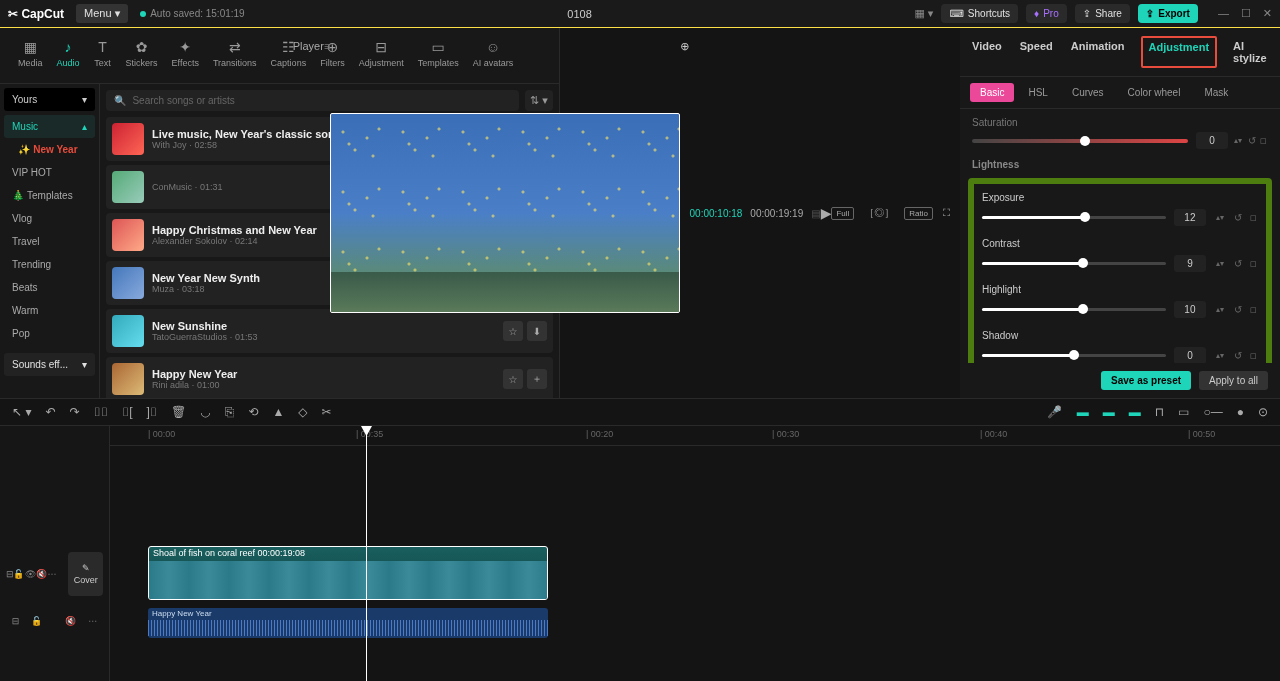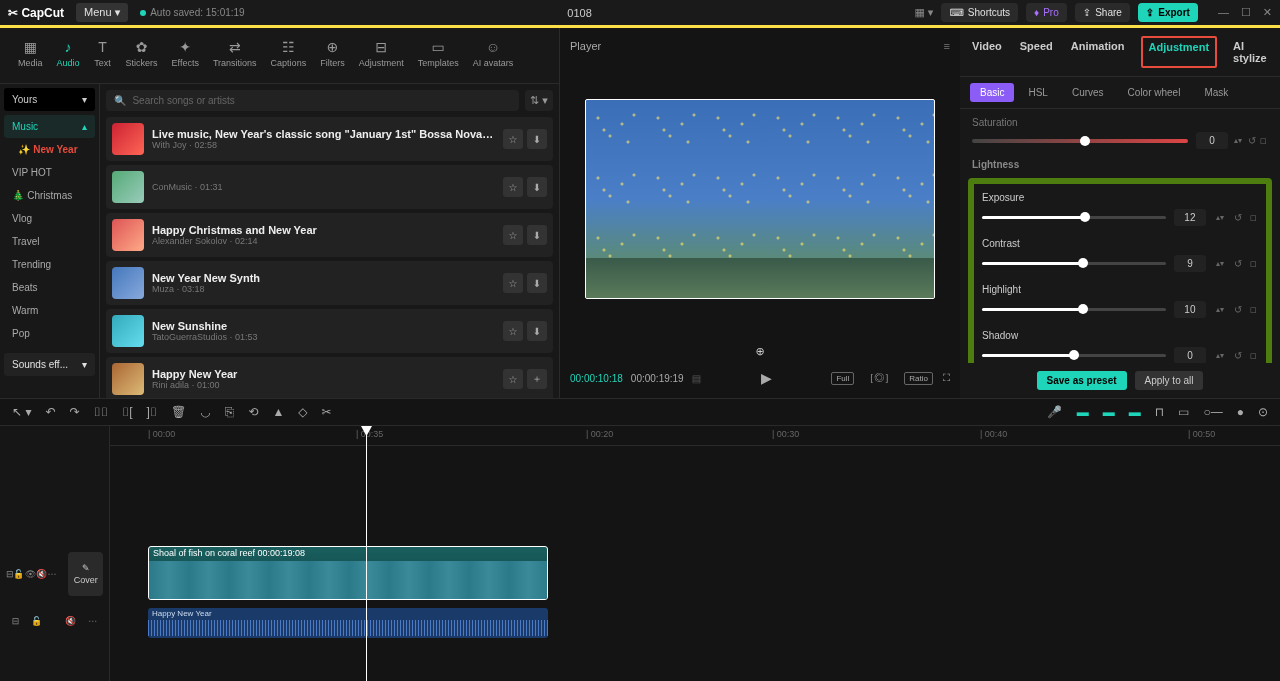--- a/index.html
+++ b/index.html
@@ -1,17 +1,17 @@
 <!DOCTYPE html>
 <html><head>
 <meta charset="utf-8">
 <style>
 * { margin:0; padding:0; box-sizing:border-box; font-family:-apple-system,BlinkMacSystemFont,"Segoe UI",Arial,sans-serif; }
 body { background:#0d0d0d; color:#e0e0e0; width:1280px; height:681px; overflow:hidden; font-size:11px; }
-.topbar { height:28px; background:#1a1a1a; display:flex; align-items:center; padding:10px 8px; border-bottom:3px solid #fde047; }
+.topbar { height:28px; background:#1a1a1a; display:flex; align-items:center; padding:10px 8px; border-bottom:1px solid #fde047; }
 .logo { font-size:12px; font-weight:600; color:#fff; margin-right:12px; }
 .menu-btn { background:#333; padding:3px 8px; border-radius:3px; font-size:11px; cursor:pointer; margin-right:12px; }
 .autosave { color:#888; font-size:10px; display:flex; align-items:center; gap:4px; }
 .autosave-dot { width:6px; height:6px; border-radius:50%; background:#1fd5b9; }
 .project-name { flex:1; text-align:center; color:#ccc; font-size:11px; }
 .top-actions { display:flex; gap:8px; align-items:center; }
 .top-btn { background:#2a2a2a; padding:4px 8px; border-radius:4px; font-size:10px; display:flex; align-items:center; gap:4px; cursor:pointer; }
 .export-btn { background:#1fd5b9; color:#000; font-weight:600; }
 .pro-btn { color:#a970ff; }
 .win-ctrl { display:flex; gap:12px; margin-left:12px; color:#888; }
@@ -37,58 +37,58 @@
 .thumb.t2 { background:linear-gradient(135deg,#5a7,#9cb); }
 .thumb.t3 { background:linear-gradient(135deg,#d55,#fa8); }
 .thumb.t4 { background:linear-gradient(135deg,#47b,#8ad); }
 .thumb.t5 { background:linear-gradient(135deg,#3ab,#6de); }
 .thumb.t6 { background:linear-gradient(135deg,#a63,#db7); }
 .track-info { flex:1; overflow:hidden; }
 .track-title { font-size:11px; color:#eee; font-weight:600; white-space:nowrap; overflow:hidden; text-overflow:ellipsis; }
 .track-meta { font-size:9px; color:#777; }
 .track-actions { display:flex; gap:4px; }
 .tact { width:20px; height:20px; background:#333; border-radius:3px; display:flex; align-items:center; justify-content:center; font-size:10px; color:#aaa; cursor:pointer; }
-.player-panel { flex:1; background:#141414; min-width:360px; display:flex; flex-direction:column; padding:6px 10px; }
+.player-panel { flex:1; background:#141414; min-width:360px; display:flex; flex-direction:row; padding:6px 10px;justify-content:flex-end; }
 .player-hdr { display:flex; justify-content:space-between; padding:6px 0; font-size:11px; color:#aaa; }
 .player-menu { color:#777; }
 .viewer { flex:1; display:flex; align-items:center; justify-content:center; }
 .vframe { width:350px; height:200px; background:linear-gradient(#3a6fb8 0%,#4a7fc8 50%,#5a8a7a 80%,#7a9a6a 100%); border:1px solid #fff; border-radius:2px; position:relative; overflow:hidden; }
 .vframe::before { content:""; position:absolute; inset:0; background-image:radial-gradient(circle at 20% 30%,rgba(255,230,100,.6) 1px,transparent 2px),radial-gradient(circle at 60% 40%,rgba(255,230,100,.6) 1px,transparent 2px),radial-gradient(circle at 80% 25%,rgba(255,230,100,.6) 1px,transparent 2px),radial-gradient(circle at 40% 60%,rgba(255,230,100,.6) 1px,transparent 2px),radial-gradient(circle at 70% 70%,rgba(255,230,100,.6) 1px,transparent 2px),radial-gradient(circle at 30% 50%,rgba(255,230,100,.6) 1px,transparent 2px);background-size:60px 60px; }
 .reef { position:absolute; bottom:0; left:0; right:0; height:40px; background:linear-gradient(#3a5a4a,#5a7a5a); }
 .view-ctrl { text-align:center; padding:6px 0; color:#ccc; }
 .player-footer { display:flex; align-items:center; justify-content:space-between; padding:6px 0; font-size:10px; color:#aaa; }
 .tcodes { display:flex; gap:8px; align-items:center; }
 .tcur { color:#1fd5b9; }
 .pctrls { display:flex; gap:10px; color:#aaa; font-size:10px; align-items:center; }
 .ratio-box { border:1px solid #666; padding:1px 4px; border-radius:2px; font-size:8px; }
 .right-panel { width:320px; background:#181818; display:flex; flex-direction:column; }
 .adj-tabs { display:flex; padding:8px 10px; gap:14px; border-bottom:1px solid #2a2a2a; font-size:11px; }
 .adj-tab { color:#ccc; cursor:pointer; padding:4px 2px; font-weight:600; }
 .adj-tab.active { color:#1fd5b9; border:2px solid #e74c3c; padding:3px 6px; border-radius:2px; }
 .sub-tabs { display:flex; padding:6px 10px; gap:4px; border-bottom:1px solid #2a2a2a; font-size:10px; }
 .sub-tab { padding:4px 10px; color:#999; cursor:pointer; border-radius:3px; }
-.sub-tab.active { background:#8b5cf6; color:#fff; }
+.sub-tab.active { background:#ec4899; color:#fff; }
 .adj-body { flex:1; padding:8px 12px; overflow-y:auto; }
 .sat-row { margin-bottom:10px; }
 .sat-lbl { font-size:10px; color:#777; margin-bottom:4px; }
 .sat-track { height:4px; background:linear-gradient(90deg,#444,#d44); border-radius:2px; position:relative; }
 .sat-thumb { position:absolute; left:50%; top:-3px; width:10px; height:10px; background:#fff; border-radius:50%; }
 .sec-lbl { font-size:10px; color:#888; margin:8px 0; font-weight:600; }
 .lightness-box { border:6px solid #4d7c0f; border-radius:4px; padding:8px; margin:0 -4px 10px -4px; }
 .slider-row { margin-bottom:12px; }
 .slider-lbl { font-size:10px; color:#ccc; margin-bottom:6px; }
 .slider-ctrl { display:flex; align-items:center; gap:8px; }
 .slider-tr { flex:1; height:3px; background:#444; border-radius:2px; position:relative; }
 .slider-fill { height:3px; background:#fff; border-radius:2px; }
 .slider-th { position:absolute; top:-4px; width:10px; height:10px; background:#fff; border-radius:50%; transform:translateX(-50%); }
 .val-box { width:32px; background:#222; border-radius:3px; padding:3px 0; text-align:center; font-size:10px; color:#ccc; }
 .stepper { width:12px; color:#666; font-size:8px; text-align:center; }
 .reset-ic { color:#666; font-size:10px; }
 .kf-ic { color:#666; font-size:10px; transform:rotate(45deg); display:inline-block; }
-.preset-row { display:flex; justify-content:center; gap:8px; padding:8px 12px; }
+.preset-row { display:flex; justify-content:flex-end; gap:8px; padding:8px 12px; }
 .preset-btn { padding:4px 10px; border-radius:3px; font-size:10px; cursor:pointer; }
 .save-preset { background:#1fd5b9; color:#000; font-weight:600; }
 .apply-all { background:#333; color:#ccc; }
 .timeline { height:283px; background:#141414; border-top:1px solid #2a2a2a; display:flex; flex-direction:column; }
 .tl-toolbar { display:flex; justify-content:space-between; padding:6px 12px; border-bottom:1px solid #2a2a2a; }
 .tl-tools-l, .tl-tools-r { display:flex; gap:14px; color:#aaa; font-size:12px; align-items:center; }
 .tl-tool { cursor:pointer; }
 .tl-body { flex:1; display:flex; overflow:hidden; }
 .tl-gutter { width:110px; background:#161616; border-right:1px solid #2a2a2a; }
 .tl-gutter-row { height:38px; display:flex; align-items:center; justify-content:space-around; padding:0 6px; color:#888; font-size:9px; }
@@ -185,21 +185,21 @@
     <div class="audio-body">
       <div class="left-cats">
         <div class="cat-hdr">
             <span>Yours</span>
             <span>▾</span>
           </div>
         <div class="cat-item active"><span>Music</span><span style="float:right">▴</span></div>
         <div id="cat-list">
             <div class="cat-item sub">✨ New Year</div>
             <div class="cat-item">VIP HOT</div>
-            <div class="cat-item">🎄 Christmas</div>
+            <div class="cat-item">🎄 Templates</div>
             <div class="cat-item">Vlog</div>
             <div class="cat-item">Travel</div>
             <div class="cat-item">Trending</div>
             <div class="cat-item">Beats</div>
             <div class="cat-item">Warm</div>
             <div class="cat-item">Pop</div>
           </div>
         <div class="sounds-btn">
             <span>Sounds eff...</span>
             <span>▾</span>

